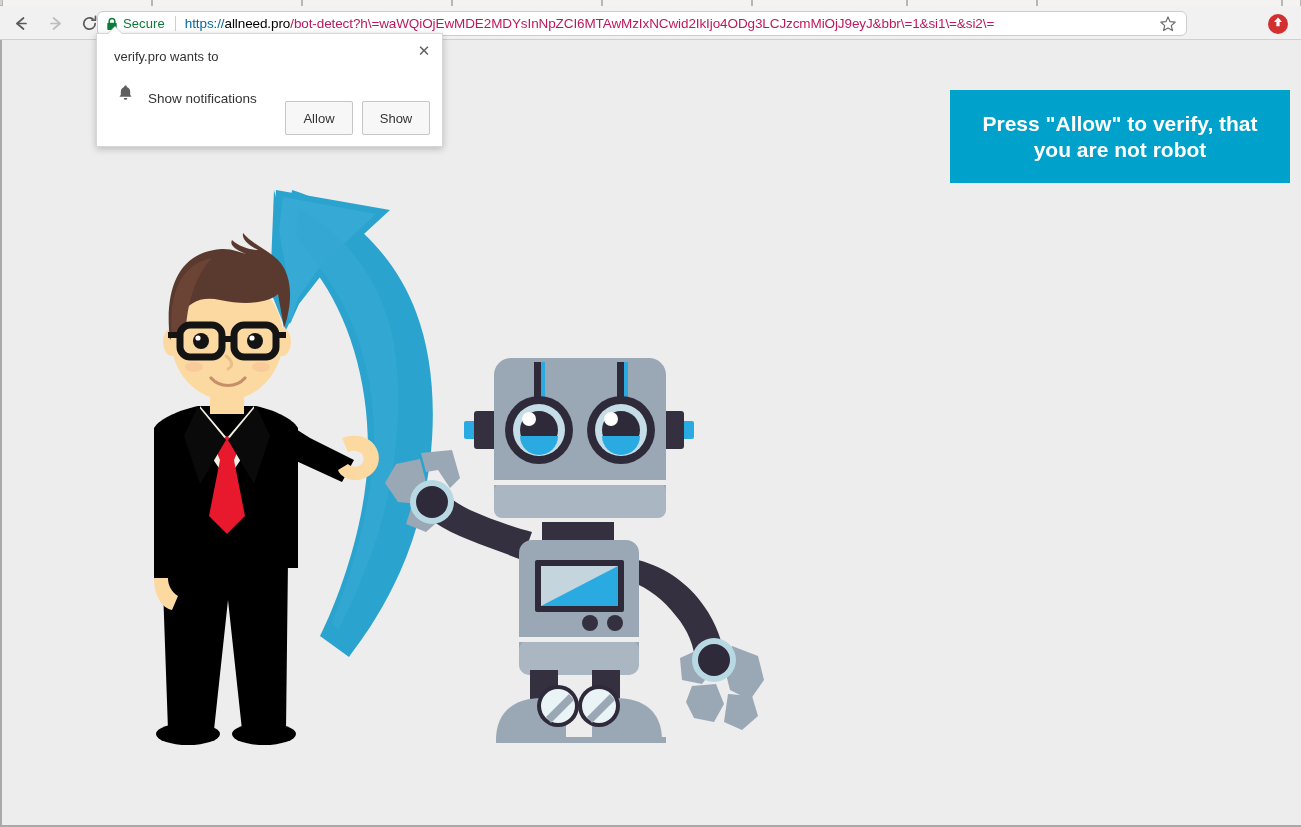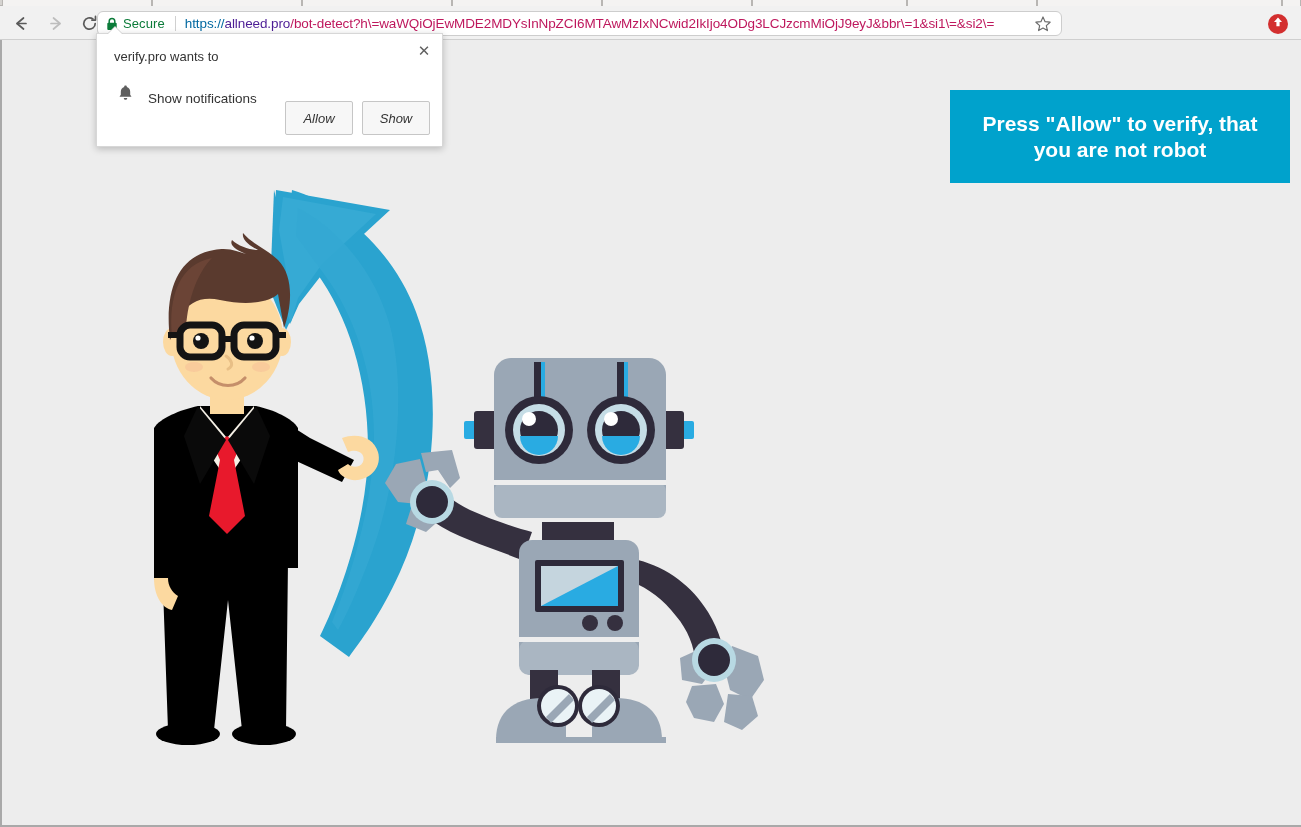--- a/index.html
+++ b/index.html
@@ -68,21 +68,21 @@
   .nav-btn svg { display: block; }
   .nav-back    { left: 8px;  }
   .nav-forward { left: 42px; }
   .nav-reload  { left: 76px; }
 
   
   .omnibox {
     position: absolute;
     left: 97px;
     top: 5px;
-    width: 965px;
+    width: 1090px;
     height: 25px;
     background: #ffffff;
     border: 1px solid #cdcdcd;
     border-radius: 6px;
     box-sizing: border-box;
     display: flex;
     align-items: center;
     overflow: hidden;
   }
   .lock-icon {
@@ -106,21 +106,21 @@
     flex: none;
   }
   .url-text {
     font-size: 13.5px;
     white-space: nowrap;
     overflow: hidden;
     font-family: "Liberation Sans", sans-serif;
     letter-spacing: -0.1px;
   }
   .url-scheme { color: #0369a1; }
-  .url-host   { color: #4c1d95; }
+  .url-host   { color: #000000; }
   .url-rest   { color: #be185d; }
   .star-btn {
     position: absolute;
     right: 7px;
     top: 3px;
     width: 20px;
     height: 20px;
     cursor: pointer;
   }
   .ext-btn {
@@ -239,21 +239,20 @@
     background: #f7f7f7;
     border: 1px solid #c6c6c6;
     border-radius: 2px;
     font-size: 13px;
     color: #333333;
     cursor: pointer;
     font-family: "Liberation Sans", sans-serif;
     display: flex;
     align-items: center;
     justify-content: center;
-    font-style: italic;
   }
 
   
   .cta-banner {
     position: absolute;
     left: 948px;
     top: 50px;
     width: 340px;
     height: 93px;
     background: #00a2cc;

